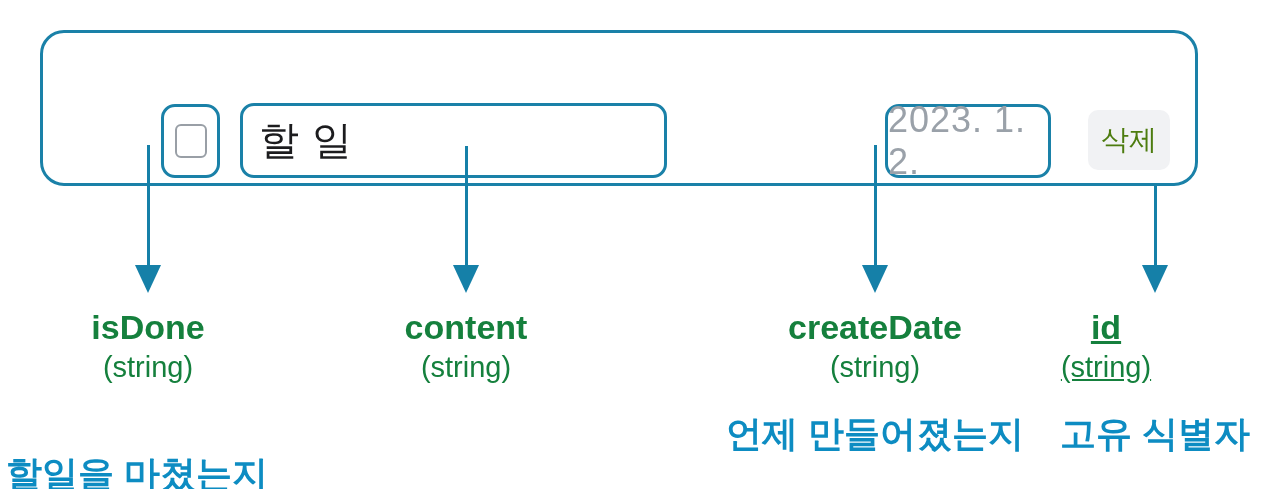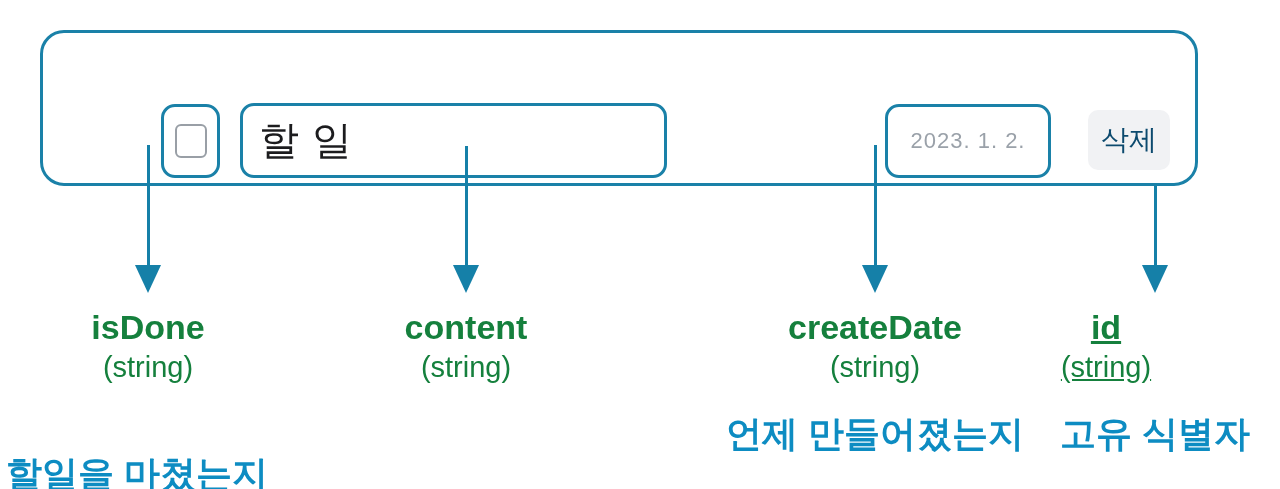--- a/index.html
+++ b/index.html
@@ -37,27 +37,27 @@
     display:flex;align-items:center;
     padding-left:16px;box-sizing:content-box;
     font-size:40px;color:#1c1c1e;letter-spacing:1px;
   }
   .date-box{
     position:absolute;left:842px;top:71px;
     width:160px;height:68px;
     border:3px solid #1a81a8;border-radius:14px;
     background:#ffffff;
     display:flex;align-items:center;justify-content:center;
-    font-size:22px;color:#9aa1a9;letter-spacing:1px;
+    font-size:36px;color:#9aa1a9;letter-spacing:1px;
   }
   .delete-btn{
     position:absolute;left:1045px;top:77px;
     width:82px;height:60px;
     background:#f1f2f4;border:none;border-radius:10px;
-    font-family:inherit;font-size:28px;color:#0c4a6e;
+    font-family:inherit;font-size:28px;color:#4d7c0f;
     display:flex;align-items:center;justify-content:center;
     cursor:pointer;
   }
   
   .arrow{position:absolute;width:0;}
   .arrow .shaft{
     position:absolute;left:-1.5px;top:0;width:3px;background:#1580a8;
   }
   .arrow .head{
     position:absolute;left:-13px;width:0;height:0;

